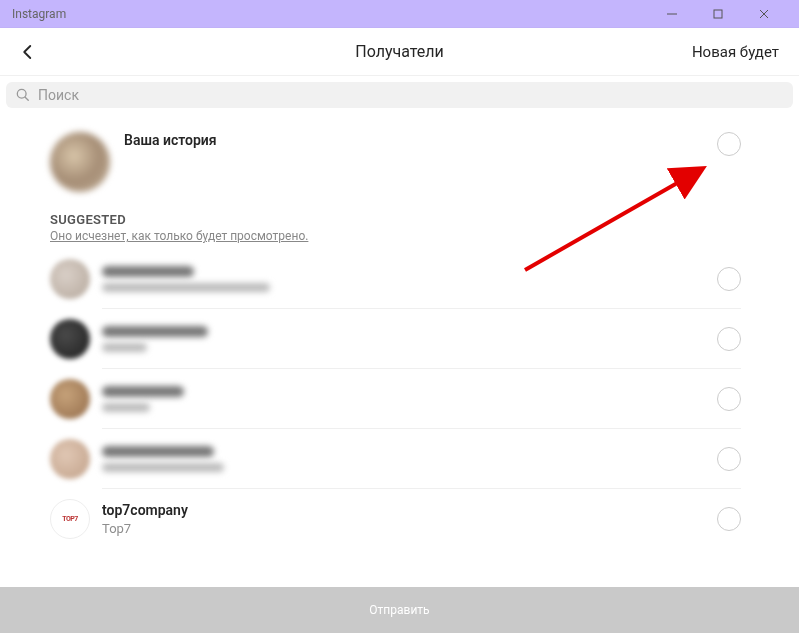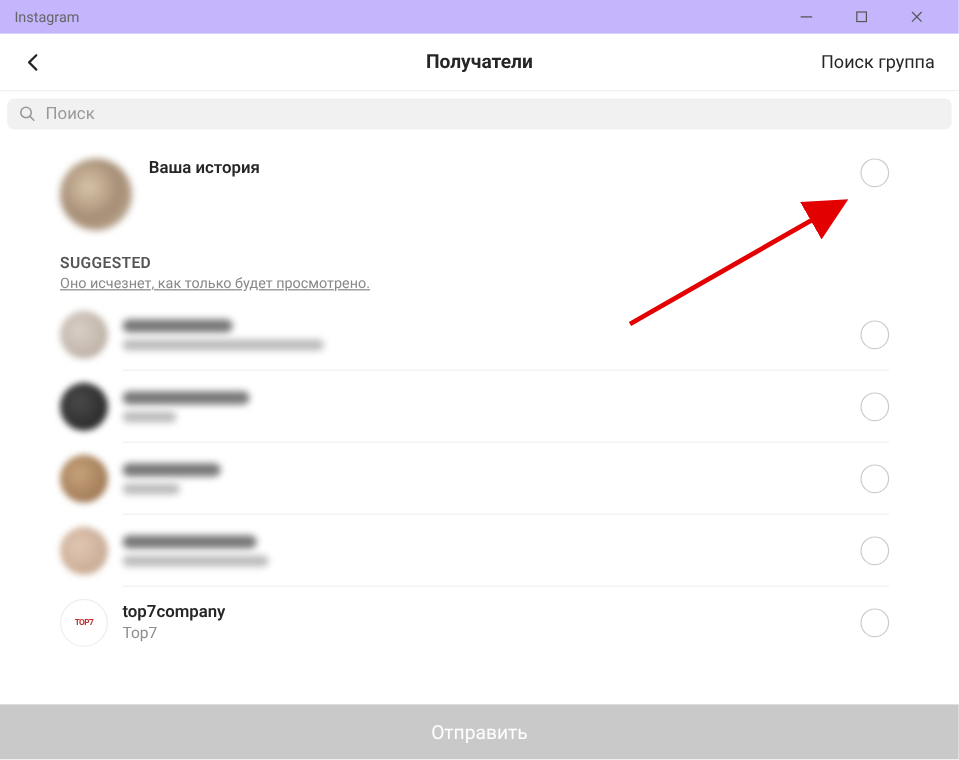--- a/index.html
+++ b/index.html
@@ -6,21 +6,21 @@
 body { width: 799px; height: 633px; background: #fff; overflow: hidden; position: relative; }
 
 .titlebar { height: 28px; background: #c4b5fd; display: flex; align-items: center; padding: 0 12px; border-bottom: 1px solid rgba(0,0,0,0.02); }
 .titlebar-title { font-size: 12px; color: #666; }
 .titlebar-controls { margin-left: auto; display: flex; }
 .titlebar-btn { width: 46px; height: 28px; display: flex; align-items: center; justify-content: center; color: #666; font-size: 10px; }
 .titlebar-btn svg { width: 10px; height: 10px; }
 
 .header { height: 48px; display: flex; align-items: center; padding: 0 16px; position: relative; border-bottom: 1px solid #f0f0f0; }
 .back-btn { width: 24px; height: 24px; display: flex; align-items: center; justify-content: center; position: absolute; left: 16px; }
-.header-title { flex: 1; text-align: center; font-size: 16px; font-weight: 700; color: #262626; }
+.header-title { flex: 1; text-align: center; font-size: 16px; font-weight: 400; color: #262626; }
 .new-group { position: absolute; right: 20px; font-size: 15px; color: #262626; }
 
 .search-wrap { padding: 6px; }
 .search-box { background: #f1f1f1; border-radius: 6px; height: 26px; display: flex; align-items: center; padding: 0 10px; gap: 8px; }
 .search-box input { border: none; background: transparent; outline: none; flex: 1; font-size: 14px; color: #8e8e8e; }
 .search-box input::placeholder { color: #999; }
 .search-icon { color: #999; width: 14px; height: 14px; }
 
 .content { padding: 0 0 0 0; }
 
@@ -41,21 +41,21 @@
 .avatar.blur { filter: blur(2.5px); }
 .avatar.top7 { background: #fff; border: 1px solid #eee; display:flex; align-items:center; justify-content:center; font-size:7px; font-weight:700; color:#b33; letter-spacing:-0.5px;}
 .avatar.julia { background: radial-gradient(circle at 45% 35%, #e0b089, #c48b65 45%, #a67650 70%); }
 .row-text { margin-left: 12px; display: flex; flex-direction: column; gap: 3px; }
 .row-name { font-size: 14px; font-weight: 600; color: #262626; }
 .row-sub { font-size: 13px; color: #8e8e8e; }
 .blur-bar { display:inline-block; border-radius:6px; filter: blur(3px); }
 .blur-name { background:#777; height:11px; }
 .blur-sub { background:#bbb; height:9px; margin-top:3px; }
 
-.send-bar { position: absolute; left: 0; right: 0; bottom: 0; height: 46px; background: #c9c9c9; display: flex; align-items: center; justify-content: center; color: #fff; font-size: 16px; }
+.send-bar { position: absolute; left: 0; right: 0; bottom: 0; height: 46px; background: #c9c9c9; display: flex; align-items: center; justify-content: center; color: #fff; font-size: 12px; }
 
 .arrow-annotation { position: absolute; pointer-events: none; }
 
 </style>
 </head>
 <body>
 
 <div class="titlebar">
   <span class="titlebar-title">Instagram</span>
   <div class="titlebar-controls">
@@ -78,21 +78,21 @@
   </div>
 </div>
 
 <div class="header">
   <div class="back-btn">
     <svg width="18" height="18" viewBox="0 0 24 24">
         <polyline points="15 4 7 12 15 20" fill="none" stroke="#262626" stroke-width="2.5" stroke-linecap="round" stroke-linejoin="round"></polyline>
       </svg>
   </div>
   <div class="header-title">Получатели</div>
-  <div class="new-group">Поиск группа</div>
+  <div class="new-group">Новая будет</div>
 </div>
 
 <div class="search-wrap">
   <div class="search-box">
     <svg class="search-icon" viewBox="0 0 16 16">
         <circle cx="6.5" cy="6.5" r="5" fill="none" stroke="#999" stroke-width="1.5"></circle>
         <line x1="10.5" y1="10.5" x2="14" y2="14" stroke="#999" stroke-width="1.5" stroke-linecap="round"></line>
       </svg>
     <input type="text" placeholder="Поиск" style="">
   </div>

